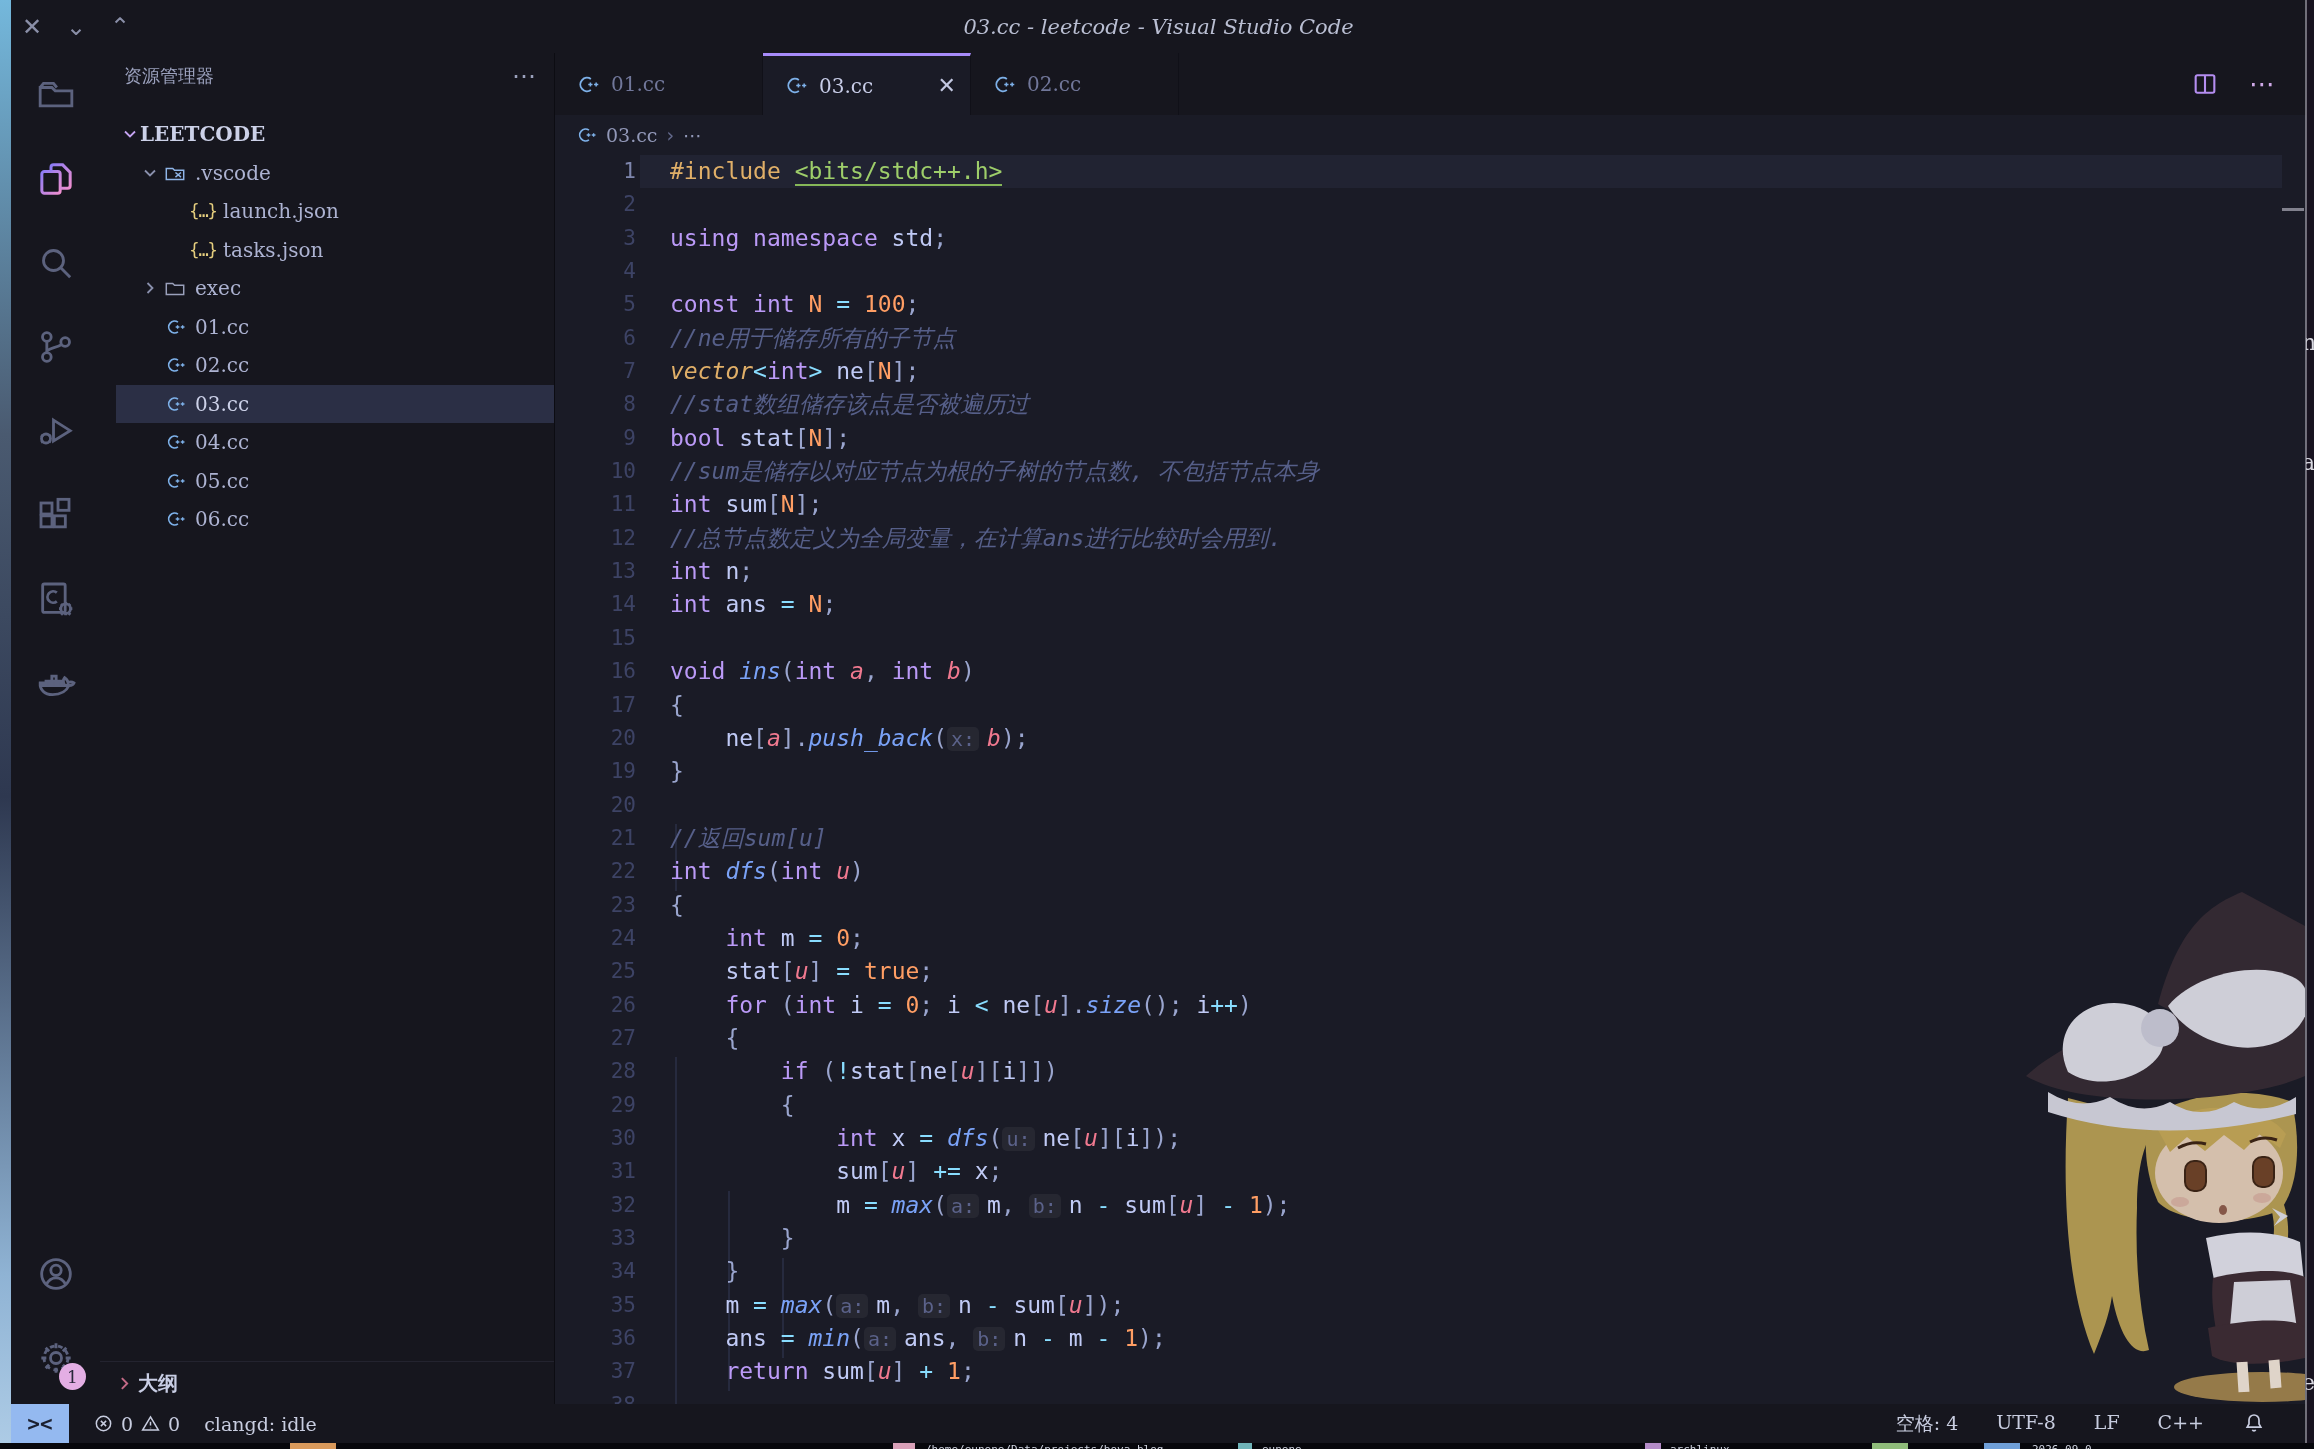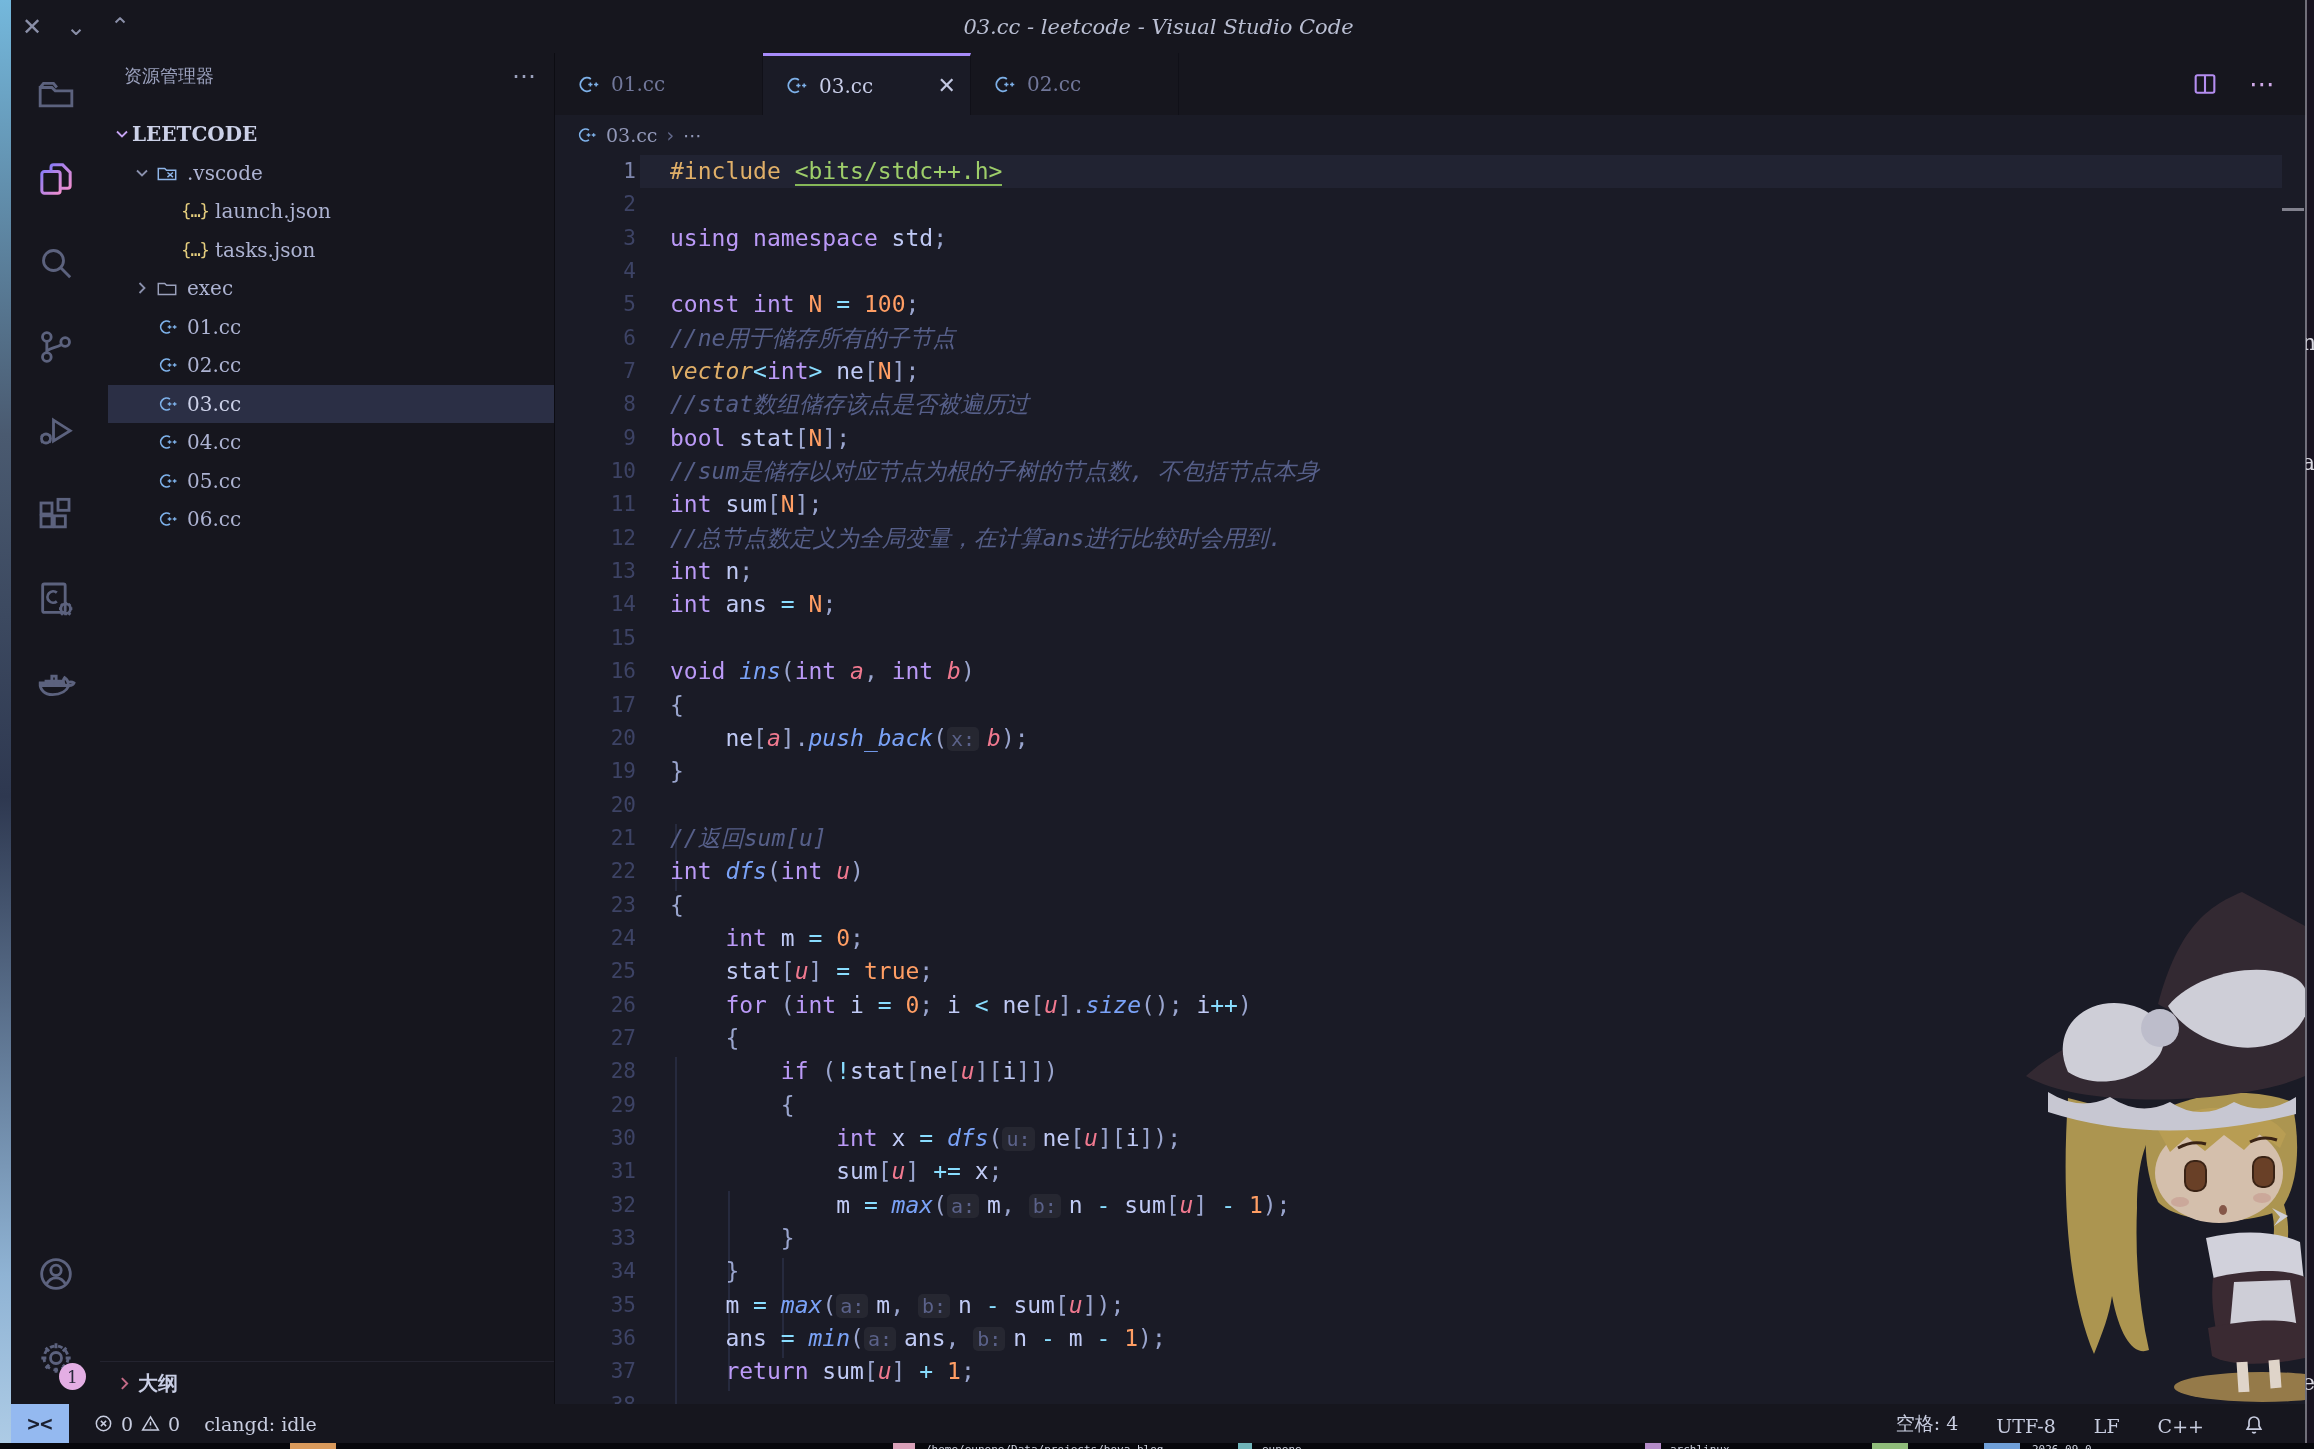--- a/index.html
+++ b/index.html
@@ -25,21 +25,21 @@
   .ab-item svg{width:40px;height:40px;}
   .ab-item.active{color:#bb9af7;}
   .ab-bottom{position:absolute;bottom:4px;left:0;right:0;}
   .badge{position:absolute;right:14px;bottom:10px;width:27px;height:27px;border-radius:50%;
     background:#e3aee4;color:#27273a;font-size:17px;display:flex;align-items:center;justify-content:center;
     font-family:"DejaVu Serif",serif;}
   
   .sidebar{position:absolute;left:89px;top:53px;width:454px;bottom:39px;background:#16161e;border-right:1px solid #0c0c12;}
   .sb-header{position:absolute;left:24px;right:16px;top:0;height:46px;display:flex;align-items:center;color:#9ba1bd;font-size:18px;}
   .sb-more{margin-left:auto;color:#9ba1bd;font-size:24px;letter-spacing:2px;cursor:pointer;font-family:"DejaVu Sans",sans-serif;}
-  .tree{position:absolute;left:8px;right:0;top:62px;}
+  .tree{position:absolute;left:16px;right:0;top:62px;}
   .trow{height:38.5px;display:flex;align-items:center;cursor:pointer;color:#adb3d2;font-size:20px;white-space:nowrap;}
   .trow.selected{background:#2b2f45;color:#ccd1e8;}
   .trow .chev{width:20px;display:inline-flex;justify-content:center;color:#8a90ad;}
   .trow .chev svg{width:16px;height:16px;}
   .trow .chev.purple{color:#c5a3f2;}
   .trow .ficon{width:26px;height:24px;display:inline-flex;align-items:center;justify-content:center;margin:0 7px 0 2px;}
   .trow .ficon svg{width:22px;height:22px;}
   .trow.root{font-weight:bold;color:#ccd1e8;font-size:20px;}
   .json-glyph{color:#e5ce7e;font-size:17px;font-family:"DejaVu Sans Mono",monospace;letter-spacing:-1px;}
   .outline-row{position:absolute;left:0;right:0;bottom:0;height:42px;border-top:1px solid #23232f;
@@ -87,21 +87,21 @@
   .iguide{position:absolute;width:1.5px;background:#262a3e;}
   .overview-mark{position:absolute;right:2px;width:22px;height:3px;background:rgba(185,185,196,.65);}
   .mascot{position:absolute;right:1px;bottom:0;z-index:5;}
   
   .statusbar{position:absolute;left:0;right:0;bottom:0;height:39px;background:#16161e;display:flex;align-items:center;
     font-size:19px;color:#c8cde0;}
   .remote-chip{width:58px;height:39px;background:#94b9f0;color:#1b2030;display:flex;align-items:center;justify-content:center;
     font-family:"DejaVu Sans Mono",monospace;font-size:21px;font-weight:bold;cursor:pointer;}
   .sb-item{display:flex;align-items:center;gap:7px;margin-left:24px;cursor:pointer;}
   .sb-item svg{width:21px;height:21px;}
-  .sb-right{margin-left:auto;display:flex;align-items:flex-end;gap:38px;padding-right:40px;}
+  .sb-right{margin-left:auto;display:flex;align-items:flex-start;gap:38px;padding-right:40px;}
   .sb-right .sb-item{margin-left:0;}
   
   .taskbar{position:absolute;left:0;right:0;bottom:0;height:6px;background:#07070c;overflow:hidden;z-index:70;}
   .tb-seg{position:absolute;top:0;height:16px;font-size:11px;color:#cfd3e0;font-family:"DejaVu Sans Mono",monospace;white-space:nowrap;}
   .tb-block{position:absolute;top:0;height:16px;}
 </style>
 </head>
 <body>
 
 <div class="wall-left"></div>

